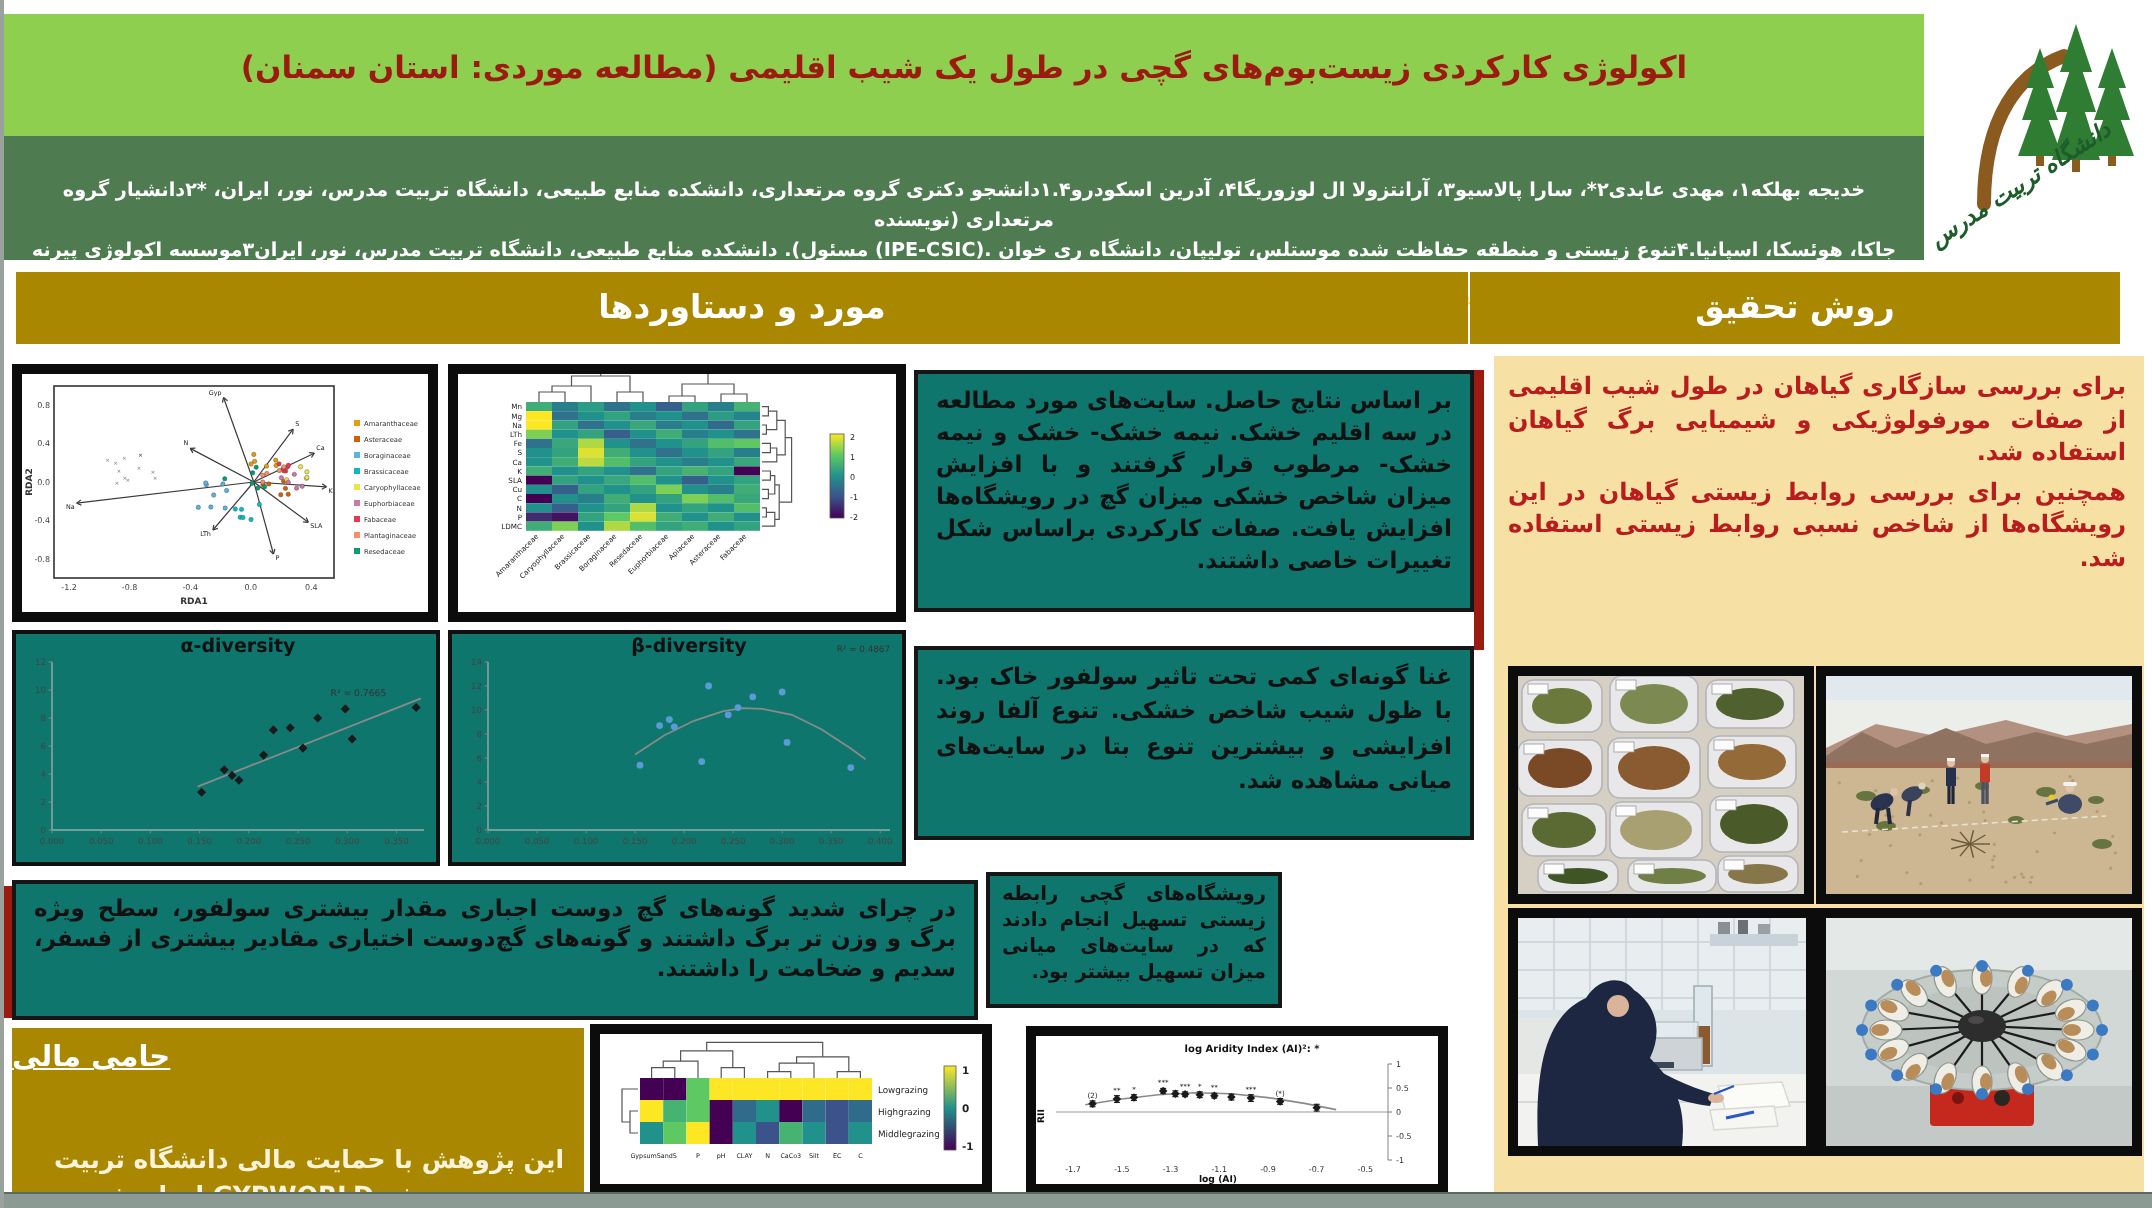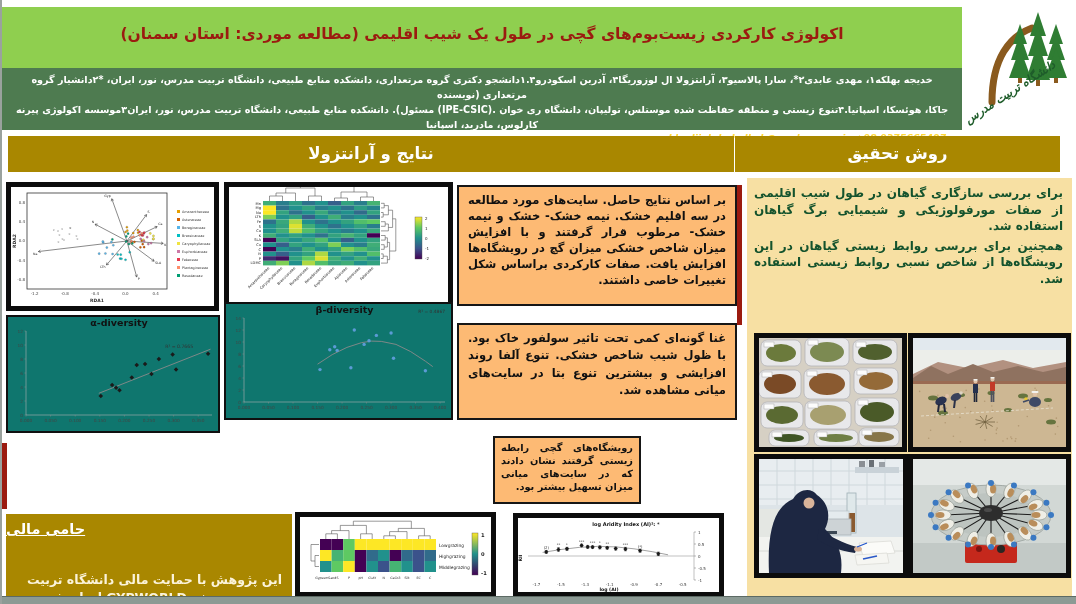--- a/index.html
+++ b/index.html
@@ -7,25 +7,25 @@
           font-family:"DejaVu Sans",sans-serif;border-left:2px solid #9aa29e;box-sizing:border-box;}
   .abs{position:absolute;box-sizing:border-box;}
   .band-top{background:#8FCF4F;}
   .band-authors{background:#4E7B50;color:#ffffff;}
   .poster-title{width:100%;text-align:center;font-weight:bold;font-size:15.5px;color:#9B1B10;padding-top:18px;}
   .authors-line{text-align:center;font-size:9.6px;font-weight:bold;line-height:1.55;padding:0 10px;}
   .contact-line{text-align:right;padding-right:16px;font-size:9.5px;font-weight:bold;font-style:italic;color:#FFD93B;}
   .section-bar{background:#A98700;color:#ffffff;font-weight:bold;font-size:16.5px;text-align:center;line-height:36px;}
   .chartbox{background:#ffffff;border:5px solid #0c0c0c;}
   .thinbox{background:#0f766e;border:2px solid #101010;}
-  .textbox{background:#fdba74;border:2px solid #161616;direction:rtl;text-align:justify;
+  .textbox{background:#0f766e;border:2px solid #161616;direction:rtl;text-align:justify;
            font-weight:bold;color:#111;padding:5px 9px;font-size:11.5px;line-height:1.4;}
   .accent{background:#9B1B10;}
   .methods-panel{background:#F7E0A3;}
-  .methods-text{direction:rtl;text-align:justify;font-weight:bold;color:#14532d;font-size:12px;line-height:1.38;
+  .methods-text{direction:rtl;text-align:justify;font-weight:bold;color:#b91c1c;font-size:12px;line-height:1.38;
                 padding:7px 9px 0 7px;}
   .methods-text p{margin:0 0 3px 0;}
   .photo{border:5px solid #0c0c0c;background:#ddd;overflow:hidden;}
   .photo svg{display:block;}
   .sponsor{background:#A98700;color:#ffffff;}
   .sponsor-title{font-weight:bold;font-size:14.5px;text-decoration:underline;padding-top:7px;}
   .sponsor-body{direction:rtl;text-align:right;font-weight:bold;font-size:12.5px;color:#FBF3DA;
                 padding:6px 10px 0 10px;line-height:1.45;margin-top:28px;}
   .footer-strip{background:#8C9A94;border-top:1px solid #5c6a64;}
   svg text{font-family:"DejaVu Sans",sans-serif;}
@@ -58,27 +58,27 @@
             <rect x="56" y="78" width="4" height="5"></rect>
             <rect x="74" y="80" width="4" height="6"></rect>
             <rect x="92" y="78" width="4" height="5"></rect>
           </g>
       <text x="2" y="118" transform="rotate(-33 14 114)" font-size="11.5" font-style="italic" font-weight="bold" fill="#1e5c2a">دانشگاه تربیت مدرس</text>
     </svg>
     </span>
   </div>
 
   <div class="abs band-authors" style="left:0;top:68px;width:960px;height:62px;">
-    <div class="authors-line" style="padding-top:5px;">خدیجه بهلکه۱، مهدی عابدی۲*، سارا پالاسیو۳، آرانتزولا ال لوزوریگا۴، آدرین اسکودرو۱.۴دانشجو دکتری گروه مرتعداری، دانشکده منابع طبیعی، دانشگاه تربیت مدرس، نور، ایران، *۲دانشیار گروه مرتعداری (نویسنده</div>
+    <div class="authors-line" style="padding-top:21px;">خدیجه بهلکه۱، مهدی عابدی۲*، سارا پالاسیو۳، آرانتزولا ال لوزوریگا۴، آدرین اسکودرو۱.۴دانشجو دکتری گروه مرتعداری، دانشکده منابع طبیعی، دانشگاه تربیت مدرس، نور، ایران، *۲دانشیار گروه مرتعداری (نویسنده</div>
     <div class="authors-line">مسئول). دانشکده منابع طبیعی، دانشگاه تربیت مدرس، نور، ایران۳موسسه اکولوژی پیرنه (IPE-CSIC). جاکا، هوئسکا، اسپانیا.۴تنوع زیستی و منطقه حفاظت شده موستلس، تولیپان، دانشگاه ری خوان کارلوس، مادرید، اسپانیا</div>
     <div class="contact-line">khadijeh.bahalkeh@modares.ac.ir, +98 9375665407</div>
   </div>
 
   <div class="abs section-bar" style="left:6px;top:136px;width:726px;height:36px;">
-    <span>نتایج و آرانتزولا</span>
+    <span>مورد و دستاوردها</span>
   </div>
   <div class="abs section-bar" style="left:733px;top:136px;width:325px;height:36px;">
     <span>روش تحقیق</span>
   </div>
 
   <div class="abs chartbox" style="left:4px;top:182px;width:213px;height:129px;">
     <svg id="svg-pca" width="203" height="119" viewBox="0 0 203 119">
         <rect x="16" y="6" width="140" height="96" fill="#fff" stroke="#333" stroke-width="0.8"></rect>
         <text x="23.567567567567572" y="108" font-size="4" text-anchor="middle" fill="#444">-1.2</text>
         <text x="53.83783783783783" y="108" font-size="4" text-anchor="middle" fill="#444">-0.8</text>
@@ -449,21 +449,21 @@
         <rect x="127.11428571428573" y="46.35" width="3.2" height="3.2" fill="#1a1a1a" transform="rotate(45 128.71428571428572 47.95)"></rect>
         <rect x="135.4793650793651" y="45.300000000000004" width="3.2" height="3.2" fill="#1a1a1a" transform="rotate(45 137.0793650793651 46.900000000000006)"></rect>
         <rect x="141.8761904761905" y="55.45" width="3.2" height="3.2" fill="#1a1a1a" transform="rotate(45 143.47619047619048 57.050000000000004)"></rect>
         <rect x="149.25714285714287" y="40.4" width="3.2" height="3.2" fill="#1a1a1a" transform="rotate(45 150.85714285714286 42)"></rect>
         <rect x="163.03492063492064" y="35.85" width="3.2" height="3.2" fill="#1a1a1a" transform="rotate(45 164.63492063492063 37.45)"></rect>
         <rect x="166.4793650793651" y="50.9" width="3.2" height="3.2" fill="#1a1a1a" transform="rotate(45 168.0793650793651 52.5)"></rect>
         <rect x="198.46349206349208" y="35.15" width="3.2" height="3.2" fill="#1a1a1a" transform="rotate(45 200.06349206349208 36.75)"></rect>
         <text x="157.25396825396825" y="30.80000000000001" font-size="4.6" text-anchor="start" fill="#333">R² = 0.7665</text>
       </svg>
   </div>
-  <div class="abs thinbox" style="left:222px;top:302px;width:229px;height:118px;">
+  <div class="abs thinbox" style="left:222px;top:315px;width:229px;height:118px;">
     <svg id="svg-beta" width="225" height="114" viewBox="0 0 225 114">
         <line x1="18" y1="98" x2="219" y2="98" stroke="#9aa" stroke-width="0.7"></line>
         <line x1="18" y1="14" x2="18" y2="98" stroke="#9aa" stroke-width="0.7"></line>
         <line x1="18" y1="98" x2="18" y2="99.6" stroke="#888" stroke-width="0.5"></line>
         <text x="18" y="105" font-size="4.3" text-anchor="middle" fill="#444">0.000</text>
         <line x1="42.51219512195122" y1="98" x2="42.51219512195122" y2="99.6" stroke="#888" stroke-width="0.5"></line>
         <text x="42.51219512195122" y="105" font-size="4.3" text-anchor="middle" fill="#444">0.050</text>
         <line x1="67.02439024390245" y1="98" x2="67.02439024390245" y2="99.6" stroke="#888" stroke-width="0.5"></line>
         <text x="67.02439024390245" y="105" font-size="4.3" text-anchor="middle" fill="#444">0.100</text>
         <line x1="91.53658536585365" y1="98" x2="91.53658536585365" y2="99.6" stroke="#888" stroke-width="0.5"></line>
@@ -507,21 +507,22 @@
         <circle cx="150.3658536585366" cy="31.400000000000006" r="1.7" fill="#5B9BD5"></circle>
         <circle cx="165.0731707317073" cy="29" r="1.7" fill="#5B9BD5"></circle>
         <circle cx="167.52439024390245" cy="54.199999999999996" r="1.7" fill="#5B9BD5"></circle>
         <circle cx="199.39024390243904" cy="66.8" r="1.7" fill="#5B9BD5"></circle>
         <text x="219" y="9" font-size="4.4" text-anchor="end" fill="#333">R² = 0.4867</text>
       </svg>
   </div>
   <div class="abs textbox" style="left:455px;top:323px;width:280px;height:97px;line-height:1.5;">غنا گونه‌ای کمی تحت تاثیر سولفور خاک بود. با ظول شیب شاخص خشکی. تنوع آلفا روند افزایشی و بیشترین تنوع بتا در سایت‌های میانی مشاهده شد.</div>
 
   <div class="abs accent" style="left:0;top:443px;width:5px;height:66px;"></div>
-  <div class="abs textbox" style="left:491px;top:436px;width:148px;height:68px;font-size:9.8px;line-height:1.32;padding:4px 6px;">رویشگاه‌های گچی رابطه زیستی گرفتند نشان دادند که در سایت‌های میانی میزان تسهیل بیشتر بود.</div>
+  <div class="abs textbox" style="left:4px;top:440px;width:483px;height:70px;line-height:1.3;">در چرای شدید گونه‌های گچ دوست اجباری مقدار بیشتری سولفور، سطح ویژه برگ و وزن تر برگ داشتند و گونه‌های گچ‌دوست اختیاری مقادیر بیشتری از فسفر، سدیم و ضخامت را داشتند.</div>
+  <div class="abs textbox" style="left:491px;top:436px;width:148px;height:68px;font-size:9.8px;line-height:1.32;padding:4px 6px;">رویشگاه‌های گچی رابطه زیستی تسهیل انجام دادند که در سایت‌های میانی میزان تسهیل بیشتر بود.</div>
 
   <div class="abs sponsor" style="left:4px;top:514px;width:286px;height:83px;">
     <div class="sponsor-title">حامی مالی</div>
     <div class="sponsor-body">این پژوهش با حمایت مالی دانشگاه تربیت مدرس و پروژه GYPWORLD انجام شده است</div>
   </div>
   <div class="abs chartbox" style="left:293px;top:512px;width:201px;height:85px;">
     <svg id="svg-heat2" width="191" height="75" viewBox="0 0 191 75">
         <rect x="20" y="22" width="11.6" height="11" fill="rgb(68,1,84)"></rect>
         <rect x="31.6" y="22" width="11.6" height="11" fill="rgb(68,1,84)"></rect>
         <rect x="43.2" y="22" width="11.6" height="11" fill="rgb(94,201,98)"></rect>

